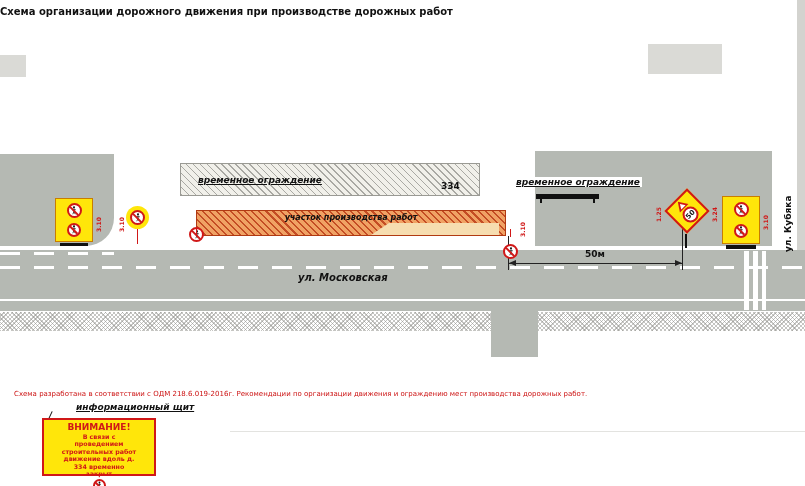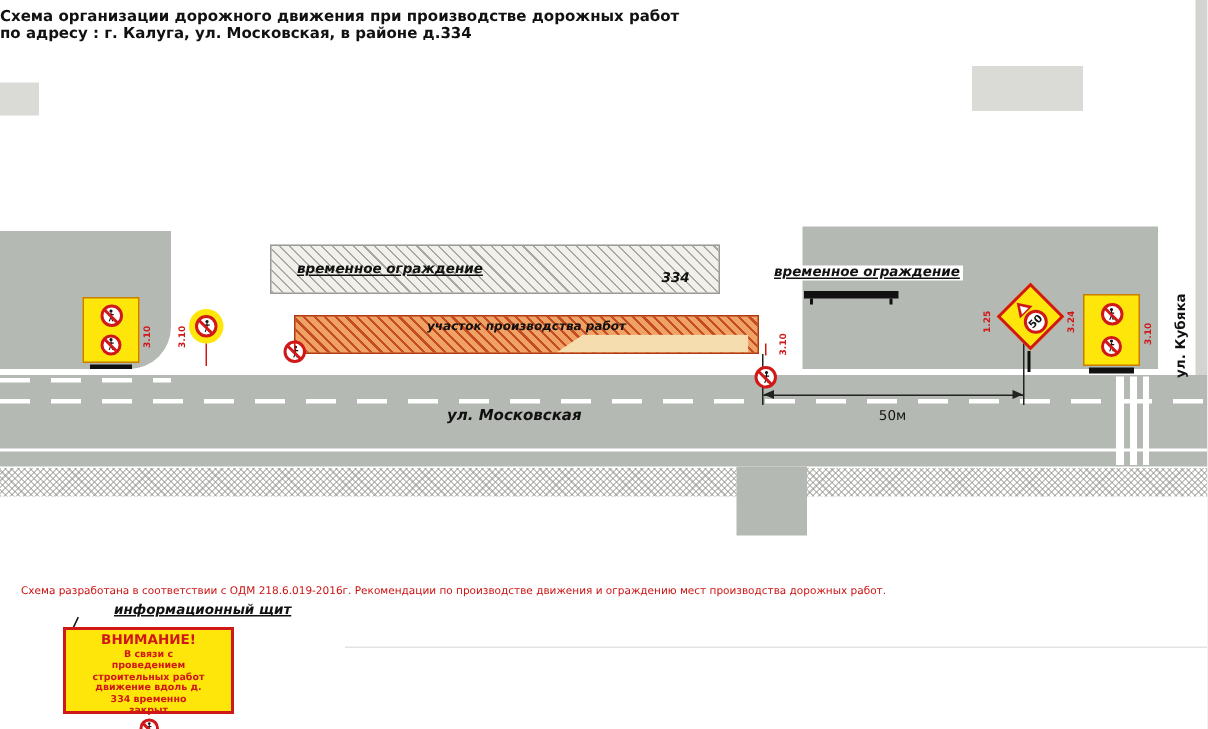--- a/index.html
+++ b/index.html
@@ -23,31 +23,31 @@
 
   .dash  { height:3px; background-image:repeating-linear-gradient(90deg,#fff 0 20px, transparent 20px 34px); }
   .wline { background:#fff; }
   .zebra { background-image:repeating-linear-gradient(90deg,#fff 0 5px, transparent 5px 9px); }
 
   .title1,.title2 { font-size:10px; font-weight:bold; }
   .lbl { font-size:9px; font-weight:bold; font-style:italic; white-space:nowrap; }
   .underline { text-decoration:underline; }
   .street-main { font-size:10px; font-weight:bold; font-style:italic; }
   .street-cross { font-size:9px; font-weight:bold; writing-mode:vertical-rl; transform:rotate(180deg); }
-  .bnum { font-size:9px; font-style:italic; font-weight:bold; }
+  .bnum { font-size:9px; font-weight:bold; }
   .wz-lbl { font-size:8px; font-weight:bold; font-style:italic; text-align:center; }
 
   .fencebar { background:#111; }
   .extline { width:1px; background:#222; }
   .dimline { height:1px; background:#222; position:relative; }
   .dimline::before { content:''; position:absolute; left:0; top:-3px;
       border-top:3.5px solid transparent; border-bottom:3.5px solid transparent; border-right:7px solid #222; }
   .dimline::after  { content:''; position:absolute; right:0; top:-3px;
       border-top:3.5px solid transparent; border-bottom:3.5px solid transparent; border-left:7px solid #222; }
-  .dimlabel { font-size:9px; font-weight:normal;margin-top:24px; }
+  .dimlabel { font-size:9px; font-weight:bold; }
 
   .panel { background:#ffe60a; border:1px solid #c87d00; box-sizing:border-box;
            display:flex; flex-direction:column; align-items:center; justify-content:space-around; padding:2px 0; }
   .rsign { background:#fff; border:2px solid #d01818; border-radius:50%; position:relative;
            display:flex; align-items:center; justify-content:center; box-sizing:border-box; }
   .ybacking { box-shadow:0 0 0 4px #ffe60a; }
   .slash::after { content:''; position:absolute; left:-6%; top:46%; width:112%; height:2px;
                   background:#d01818; transform:rotate(45deg); }
   .code { color:#d01818; font-size:6px; font-weight:bold; writing-mode:vertical-rl; transform:rotate(180deg); }
   .redpost { background:#d01818; width:1px; }
@@ -76,21 +76,20 @@
 
 <div class="canvas">
 
   <div class="abs artifact" style="left:0;top:55px;width:26px;height:22px"></div>
   <div class="abs artifact" style="left:648px;top:44px;width:74px;height:30px"></div>
   <div class="abs artifact" style="left:797px;top:0;width:8px;height:250px;background:#d3d3cf"></div>
   <div class="abs" style="left:230px;top:431px;width:575px;height:1px;background:#e3e3e0"></div>
 
   <div class="abs" style="left:0;right:0;top:6px;">
     <div class="title1">Схема организации дорожного движения при производстве дорожных работ</div>
-    <div class="title2">по адресу : г. Калуга, ул. Московская, в районе д.334</div>
   </div>
 
   <div class="abs sidewalk" style="left:0;top:154px;width:114px;height:92px;border-bottom-right-radius:28px"></div>
   <div class="abs sidewalk" style="left:535px;top:151px;width:237px;height:95px"></div>
 
   <div class="abs hatch" style="left:180px;top:163px;width:300px;height:33px"></div>
   <div class="abs lbl underline" style="left:198px;top:175px">временное ограждение</div>
   <div class="abs bnum" style="left:441px;top:181px">334</div>
 
   <div class="abs workzone" style="left:196px;top:210px;width:310px;height:26px">
@@ -185,21 +184,21 @@
     <div class="rsign slash" style="width:14px;height:14px">
       <svg class="pedsvg" width="6" height="9" viewBox="0 0 8 12">
           <circle cx="4" cy="1.8" r="1.4" fill="#111"></circle>
           <path d="M4 3.2 L4 7 M4 7 L2.4 11 M4 7 L5.6 11 M1.6 5 L6.4 5" stroke="#111" stroke-width="1" fill="none"></path>
         </svg>
     </div>
   </div>
   <div class="abs blackbar" style="left:726px;top:245px;width:30px;height:4px"></div>
   <div class="abs code" style="left:762px;top:204px;height:26px">3.10</div>
 
-  <div class="abs note" style="left:14px;top:390px;width:720px">Схема разработана в соответствии с ОДМ 218.6.019-2016г. Рекомендации по производстве движения и ограждению мест производства дорожных работ.</div>
+  <div class="abs note" style="left:14px;top:390px;width:720px">Схема разработана в соответствии с ОДМ 218.6.019-2016г. Рекомендации по организации движения и ограждению мест производства дорожных работ.</div>
   <div class="abs infolabel" style="left:36px;top:402px">информационный щит</div>
   <div class="abs" style="left:50px;top:411px;width:1px;height:8px;background:#111;transform:rotate(25deg)"></div>
 
   <div class="abs warnbox" style="left:42px;top:418px;width:114px;height:58px">
     <div class="warntitle">ВНИМАНИЕ!</div>
     <div class="warnbody">В связи с проведением строительных работ движение вдоль д. 334 временно закрыт</div>
     <div class="rsign slash" style="width:13px;height:13px;margin:1px auto 0">
       <svg class="pedsvg" width="5" height="8" viewBox="0 0 8 12">
           <circle cx="4" cy="1.8" r="1.4" fill="#111"></circle>
           <path d="M4 3.2 L4 7 M4 7 L2.4 11 M4 7 L5.6 11 M1.6 5 L6.4 5" stroke="#111" stroke-width="1" fill="none"></path>

